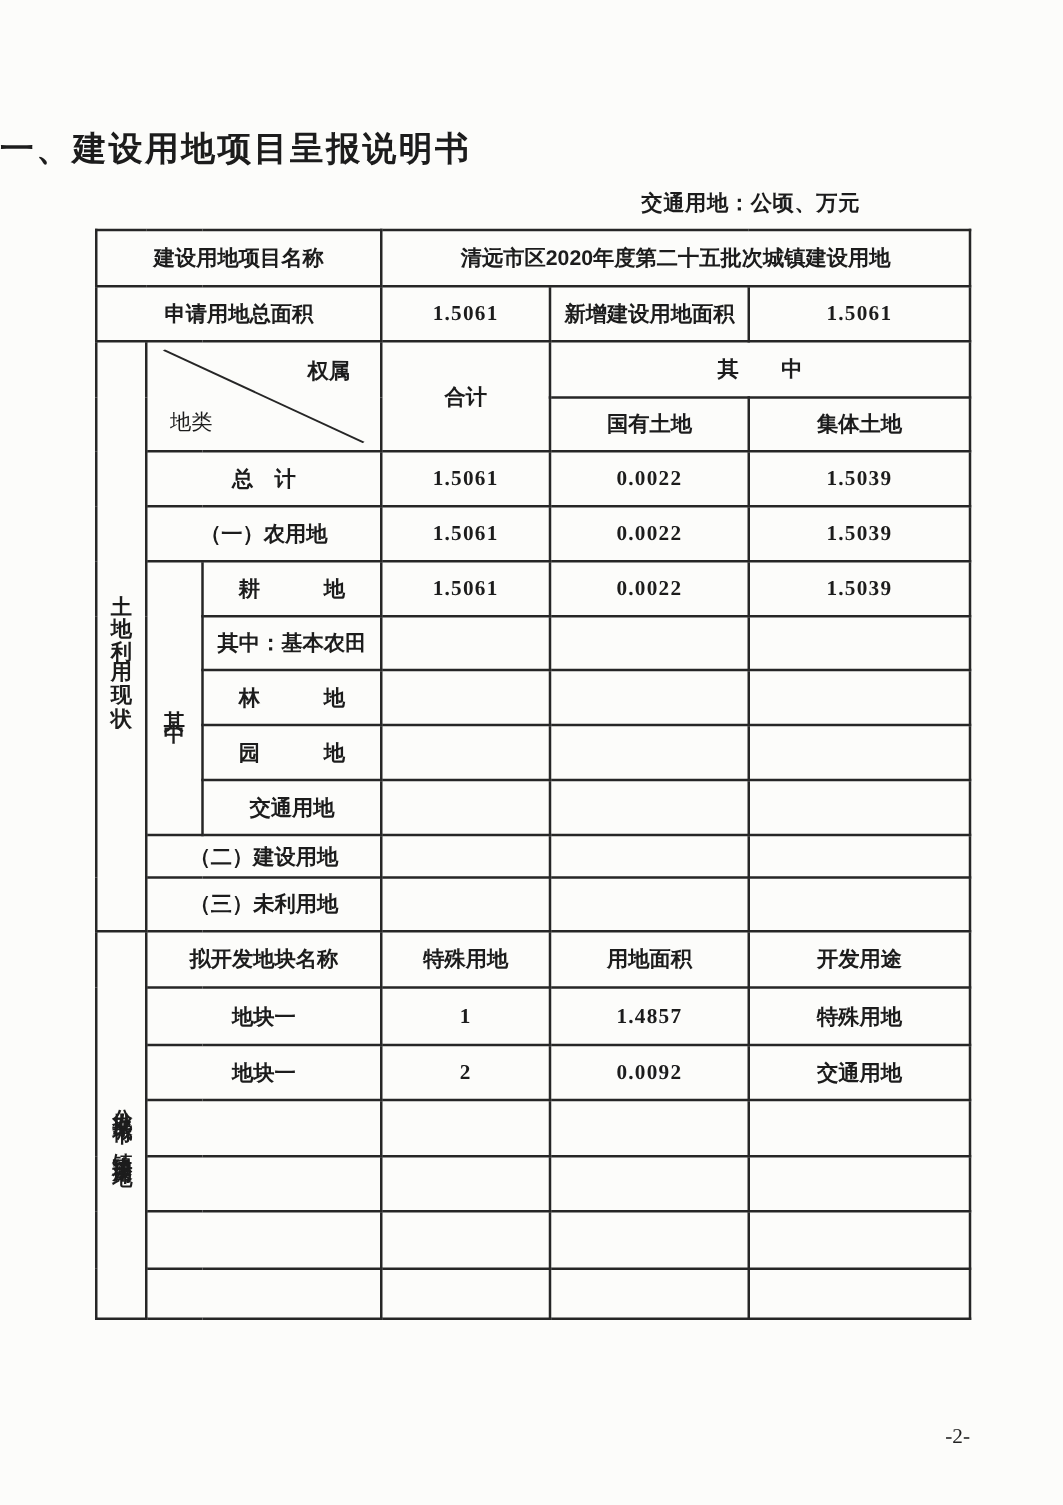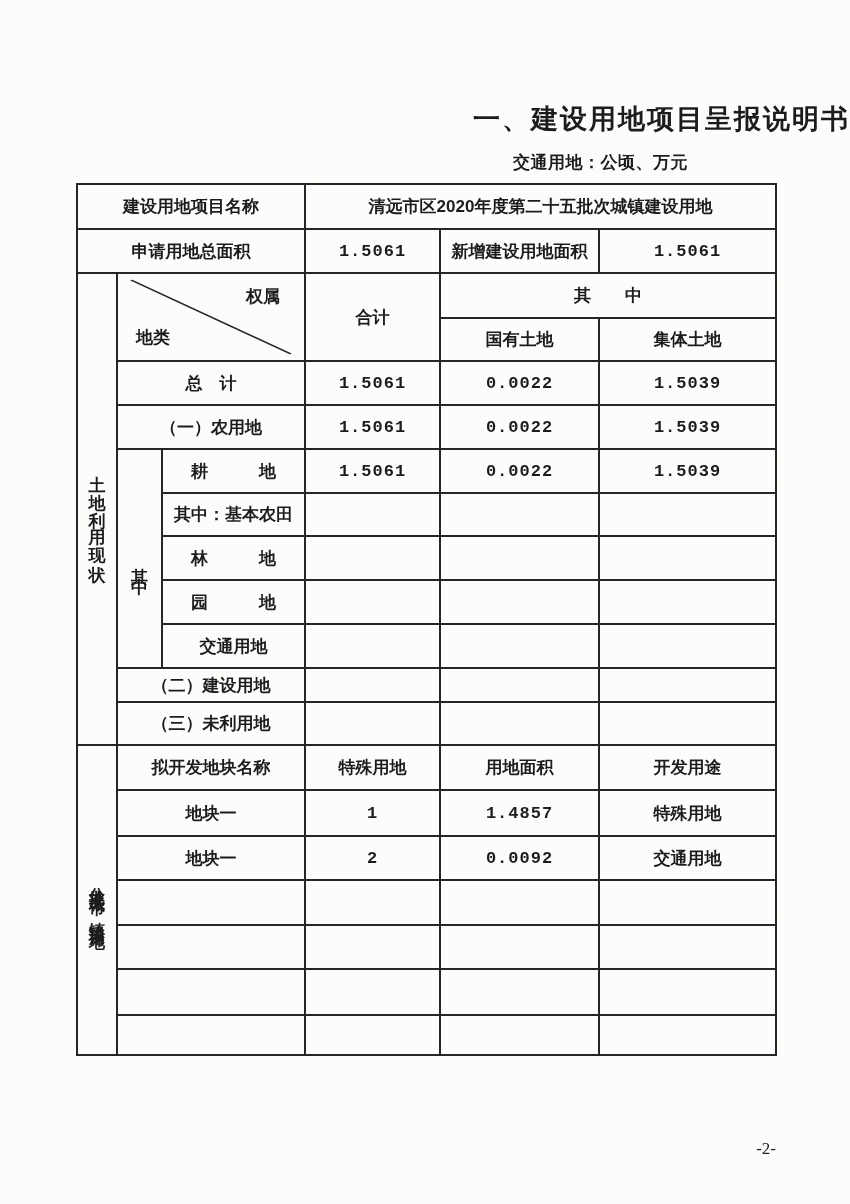--- a/index.html
+++ b/index.html
@@ -4,57 +4,57 @@
 <style>
   * { margin:0; padding:0; box-sizing:border-box; }
   html,body { background:#e8e8e8; }
   .page {
     position:relative; width:850px; height:1204px;
     background:#fcfcfa; overflow:hidden;
     font-family:"Liberation Sans", sans-serif; color:#1c1c1c;
   }
   .doc-title {
     position:absolute; top:101px; left:0; width:100%;
-    text-align:right;
+    text-align:left;
     font-family:"Liberation Serif", serif;
     font-size:27px; font-weight:700; letter-spacing:2px;
   }
   .unit-note {
     position:absolute; top:151px; right:162px;
     font-size:17px; font-weight:700; letter-spacing:0.5px;
   }
   table.form {
     position:absolute; left:76px; top:183px;
     width:699px; border-collapse:collapse; table-layout:fixed;padding-left:36px;
   }
   table.form td {
     border:2px solid #262626;
     text-align:center; vertical-align:middle;
     font-size:17px; font-weight:700;
     padding:0; overflow:hidden;
   }
   tr.h40{height:40px} tr.h42{height:34px} tr.h43{height:43px}
   tr.h44{height:44px} tr.h45{height:45px} tr.h46{height:46px}
   .num {
-    font-family:Liberation Mono, monospace;
+    font-family:Liberation Serif, serif;
     font-weight:400; font-size:16px; letter-spacing:1px;
   }
   .vcell { padding:0; }
   .vtext {
     display:inline-block;
     writing-mode:vertical-lr; text-orientation:upright;
     font-weight:700; line-height:1;
   }
   .v-landuse { font-size:17px; letter-spacing:18px; margin-bottom:-18px; }
   .v-among   { font-size:17px; letter-spacing:10px; margin-bottom:-10px; }
   .v-batch   { font-size:16px; letter-spacing:3px;  margin-bottom:-3px; }
   td.diag { position:relative;border-radius:30px; }
   .diag-line { position:absolute; left:0; top:0; width:100%; height:100%; display:block; }
   .diag-tr { position:absolute; top:11px;  right:24px; font-size:17px; font-weight:700; }
-  .diag-bl { position:absolute; bottom:11px; left:18px; font-size:17px; font-weight:700; }
+  .diag-bl { position:absolute; bottom:11px; left:18px; font-size:17px; font-weight:400; }
   .page-num {
     position:absolute; right:74px; bottom:45px;
     font-family:"Liberation Serif", serif; font-size:17px; color:#222;
   }
 </style>
 </head>
 <body>
 
 <div class="page">
 

